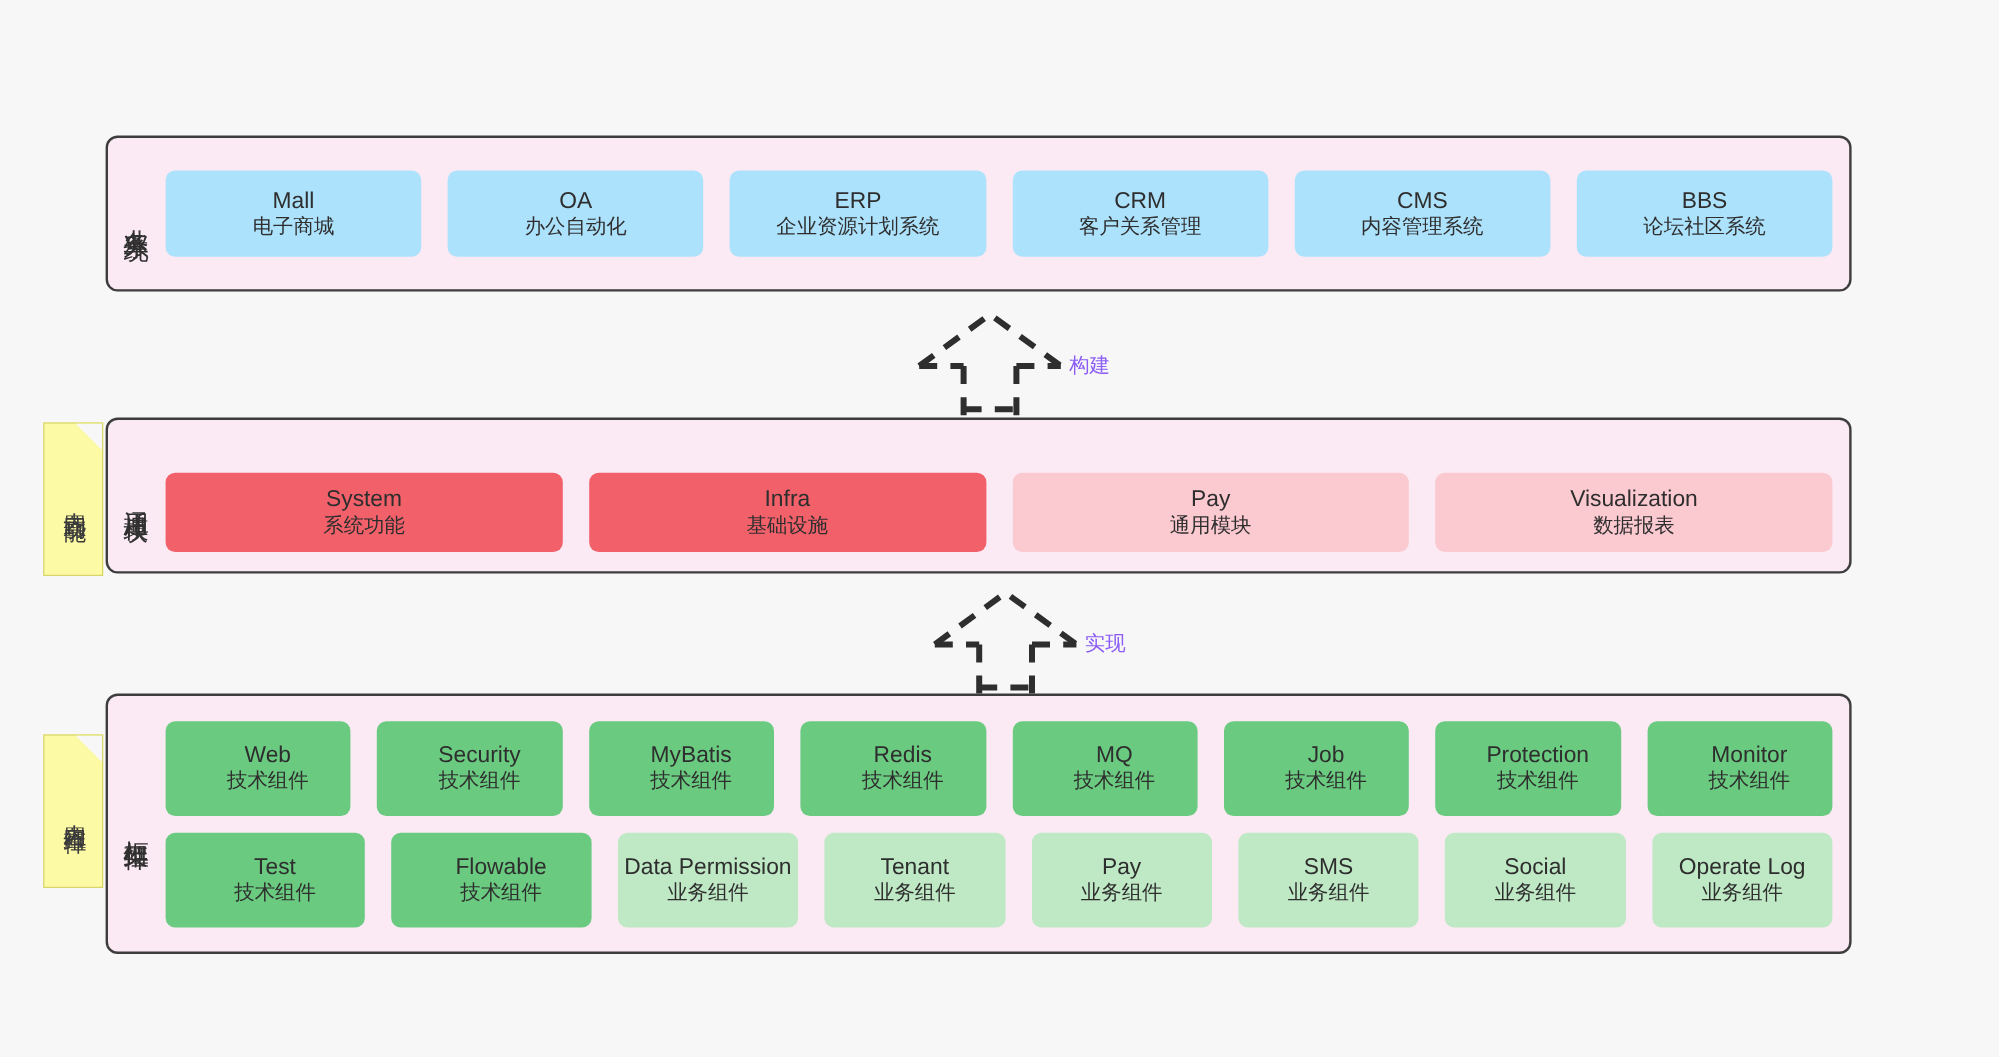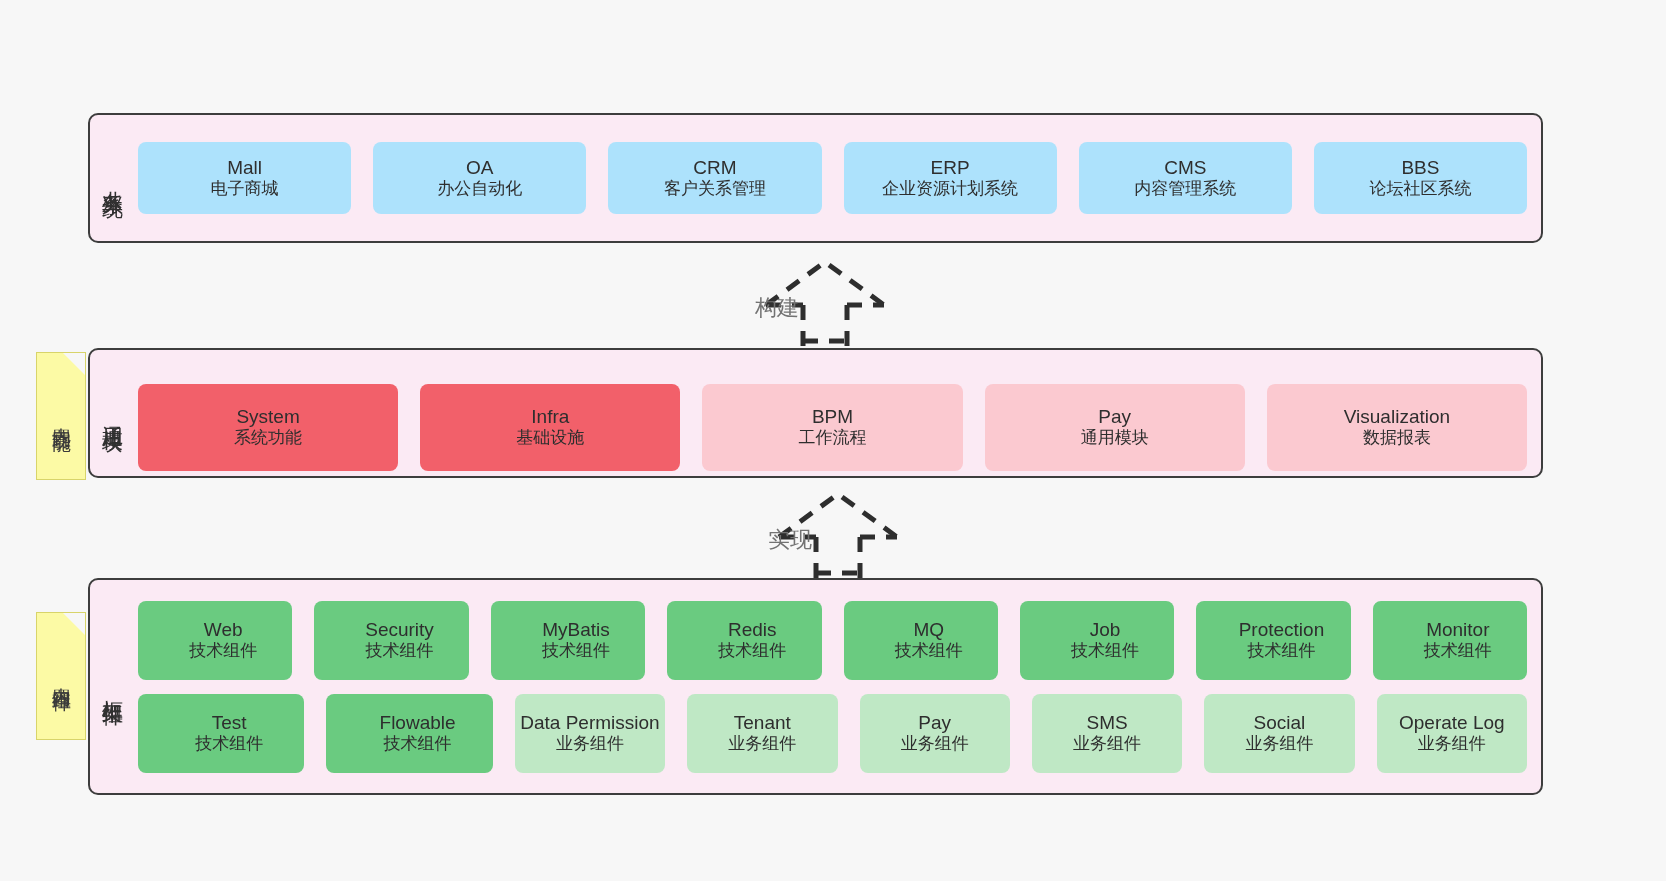--- a/index.html
+++ b/index.html
@@ -81,21 +81,21 @@
   .c-red         { background: #f2606a; }
   .c-pink        { background: #fbc9d0; }
   .c-green       { background: #6acb80; padding-left: 20px; }
   .c-lightgreen  { background: #bfe8c5; }
 
   
   #layer-business { left: 88px;  top: 113px; width: 1455px; height: 130px; }
   #layer-business .card { height: 72px; }
 
   #layer-common   { left: 88px;  top: 348px; width: 1455px; height: 130px; }
-  #layer-common .card { height: 87px; margin-top: 28px; }
+  #layer-common .card { height: 66px; margin-top: 28px; }
 
   #layer-framework{ left: 88px;  top: 578px; width: 1455px; height: 217px; }
   #layer-framework .card { height: 79px; }
   #layer-framework .layer-title { font-size: 21px; }
 
   
   .note {
     position: absolute;
     box-sizing: border-box;
     background: #fcfaa5;
@@ -128,23 +128,23 @@
     width: 170px;
     height: 92px;
   }
   #arrow-build   { left: 755px; top: 255px; }
   #arrow-impl    { left: 768px; top: 487px; }
   .arrow-wrap svg { display: block; overflow: visible; }
   .arrow-label {
     position: absolute;
     left: 0; right: 0;
     top: 38px;
-    text-align: left;
-    font-size: 22px;
-    color: #737373;
+    text-align: right;
+    font-size: 17px;
+    color: #8b5cf6;
     pointer-events: none;
   }
 </style>
 </head>
 <body>
 
 <div id="canvas">
 
   <div class="layer" id="layer-business">
     <div class="layer-title">业务系统</div>
@@ -155,27 +155,27 @@
           <div class="t1">Mall</div>
           <div class="t2">电子商城</div>
         </div>
 
         <div class="card c-blue">
           <div class="t1">OA</div>
           <div class="t2">办公自动化</div>
         </div>
 
         <div class="card c-blue">
+          <div class="t1">ERP</div>
+          <div class="t2">企业资源计划系统</div>
+        </div>
+
+        <div class="card c-blue">
           <div class="t1">CRM</div>
           <div class="t2">客户关系管理</div>
-        </div>
-
-        <div class="card c-blue">
-          <div class="t1">ERP</div>
-          <div class="t2">企业资源计划系统</div>
         </div>
 
         <div class="card c-blue">
           <div class="t1">CMS</div>
           <div class="t2">内容管理系统</div>
         </div>
 
         <div class="card c-blue">
           <div class="t1">BBS</div>
           <div class="t2">论坛社区系统</div>
@@ -209,24 +209,20 @@
         <div class="card c-red">
           <div class="t1">System</div>
           <div class="t2">系统功能</div>
         </div>
 
         <div class="card c-red">
           <div class="t1">Infra</div>
           <div class="t2">基础设施</div>
         </div>
 
-        <div class="card c-pink">
-          <div class="t1">BPM</div>
-          <div class="t2">工作流程</div>
-        </div>
 
         <div class="card c-pink">
           <div class="t1">Pay</div>
           <div class="t2">通用模块</div>
         </div>
 
 
         <div class="card c-pink">
           <div class="t1">Visualization</div>
           <div class="t2">数据报表</div>

